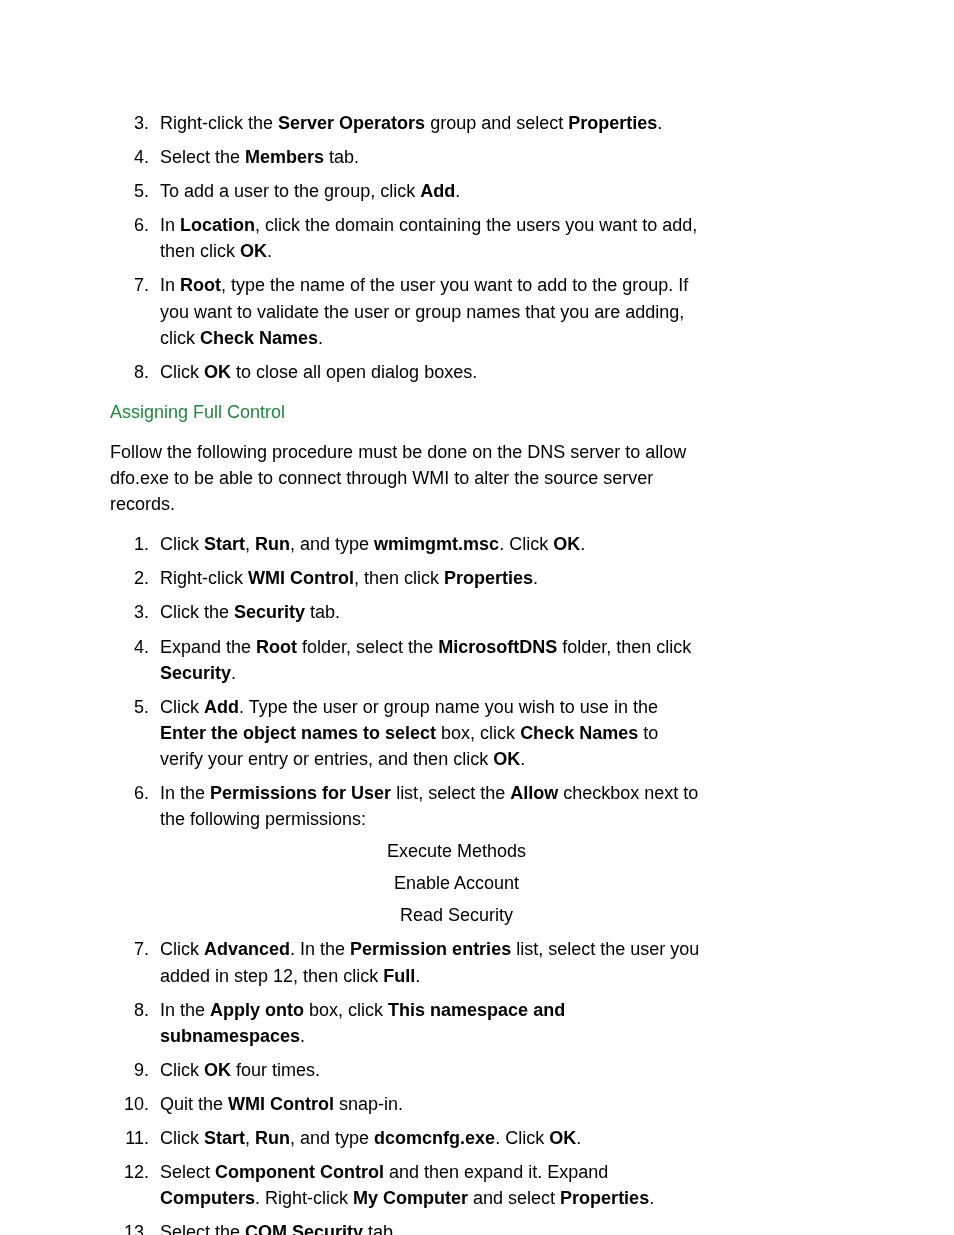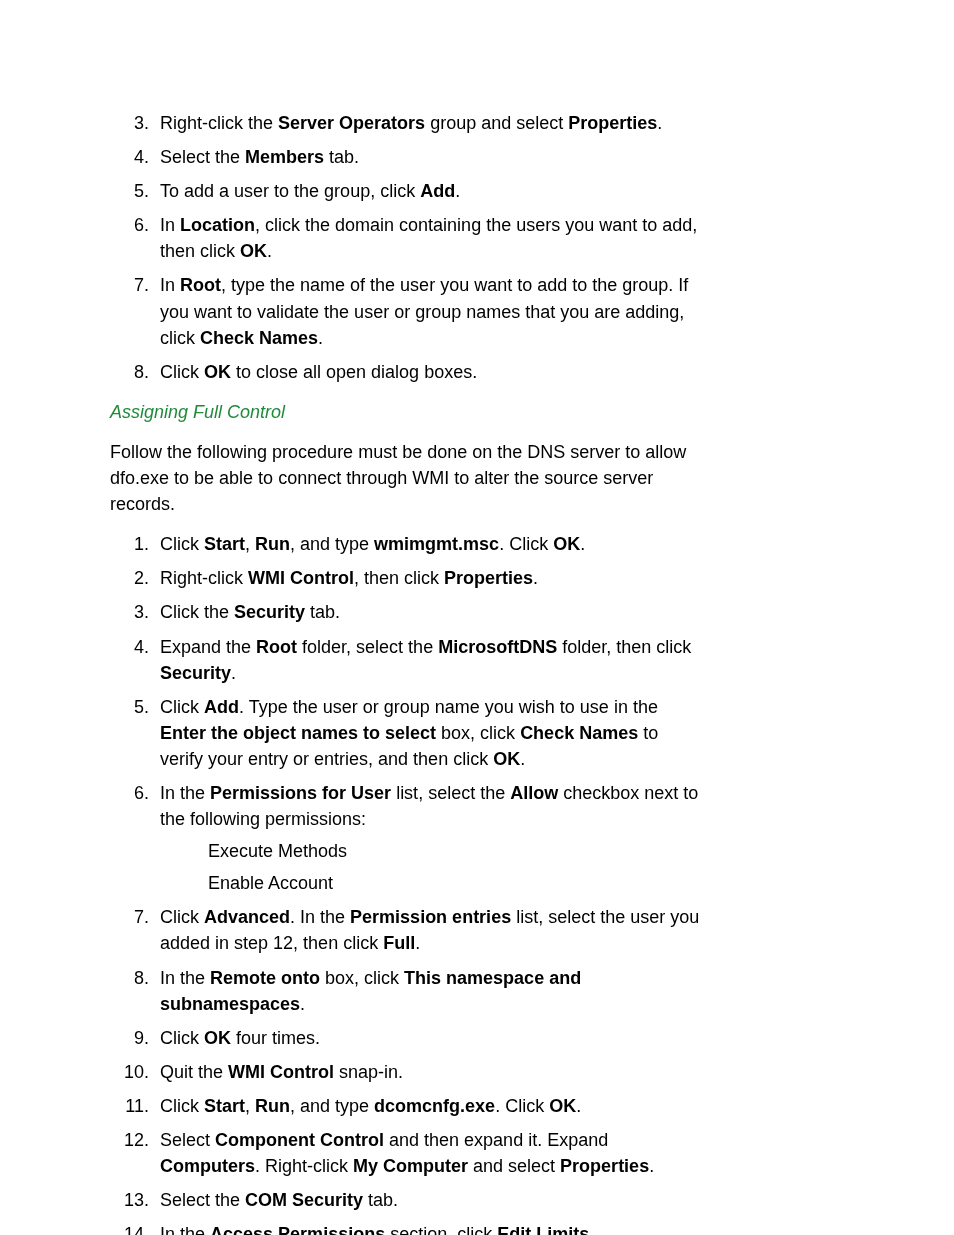--- a/index.html
+++ b/index.html
@@ -24,31 +24,31 @@
   }
   ol.main-list > li {
     padding-left: 6px;
     margin-bottom: 8px;
   }
   ol.main-list > li::marker {
     font-weight: normal;
   }
   .subheading {
     color: #1f8a3b;
-    font-style: italic;
     font-size: 18px;
     margin: 6px 0 14px 0;
   }
   .para {
     margin: 0 0 14px 0;
   }
   .permlist {
     margin: 6px 0 6px 48px;
     padding: 0;
     list-style: none;
+    text-align: center;
   }
   .permlist li {
     margin-bottom: 6px;
   }
   .footer {
     position: absolute;
     bottom: 45px;
     left: 0;
     width: 100%;
     text-align: center;
@@ -76,23 +76,24 @@
 
   <ol class="main-list" id="list2" start="1">
       <li>Click <b>Start</b>, <b>Run</b>, and type <b>wmimgmt.msc</b>. Click <b>OK</b>.</li>
       <li>Right-click <b>WMI Control</b>, then click <b>Properties</b>.</li>
       <li>Click the <b>Security</b> tab.</li>
       <li>Expand the <b>Root</b> folder, select the <b>MicrosoftDNS</b> folder, then click <b>Security</b>.</li>
       <li>Click <b>Add</b>. Type the user or group name you wish to use in the <b>Enter the object names to select</b> box, click <b>Check Names</b> to verify your entry or entries, and then click <b>OK</b>.</li>
       <li>In the <b>Permissions for User</b> list, select the <b>Allow</b> checkbox next to the following permissions:<ul class="permlist">
           <li>Execute Methods</li>
           <li>Enable Account</li>
+          <li>Read Security</li>
         </ul></li>
       <li>Click <b>Advanced</b>. In the <b>Permission entries</b> list, select the user you added in step 12, then click <b>Full</b>.</li>
-      <li>In the <b>Remote onto</b> box, click <b>This namespace and subnamespaces</b>.</li>
+      <li>In the <b>Apply onto</b> box, click <b>This namespace and subnamespaces</b>.</li>
       <li>Click <b>OK</b> four times.</li>
       <li>Quit the <b>WMI Control</b> snap-in.</li>
       <li>Click <b>Start</b>, <b>Run</b>, and type <b>dcomcnfg.exe</b>. Click <b>OK</b>.</li>
       <li>Select <b>Component Control</b> and then expand it. Expand <b>Computers</b>. Right-click <b>My Computer</b> and select <b>Properties</b>.</li>
       <li>Select the <b>COM Security</b> tab.</li>
       <li>In the <b>Access Permissions</b> section, click <b>Edit Limits</b>.</li>
     </ol>
 
 </div>
 

